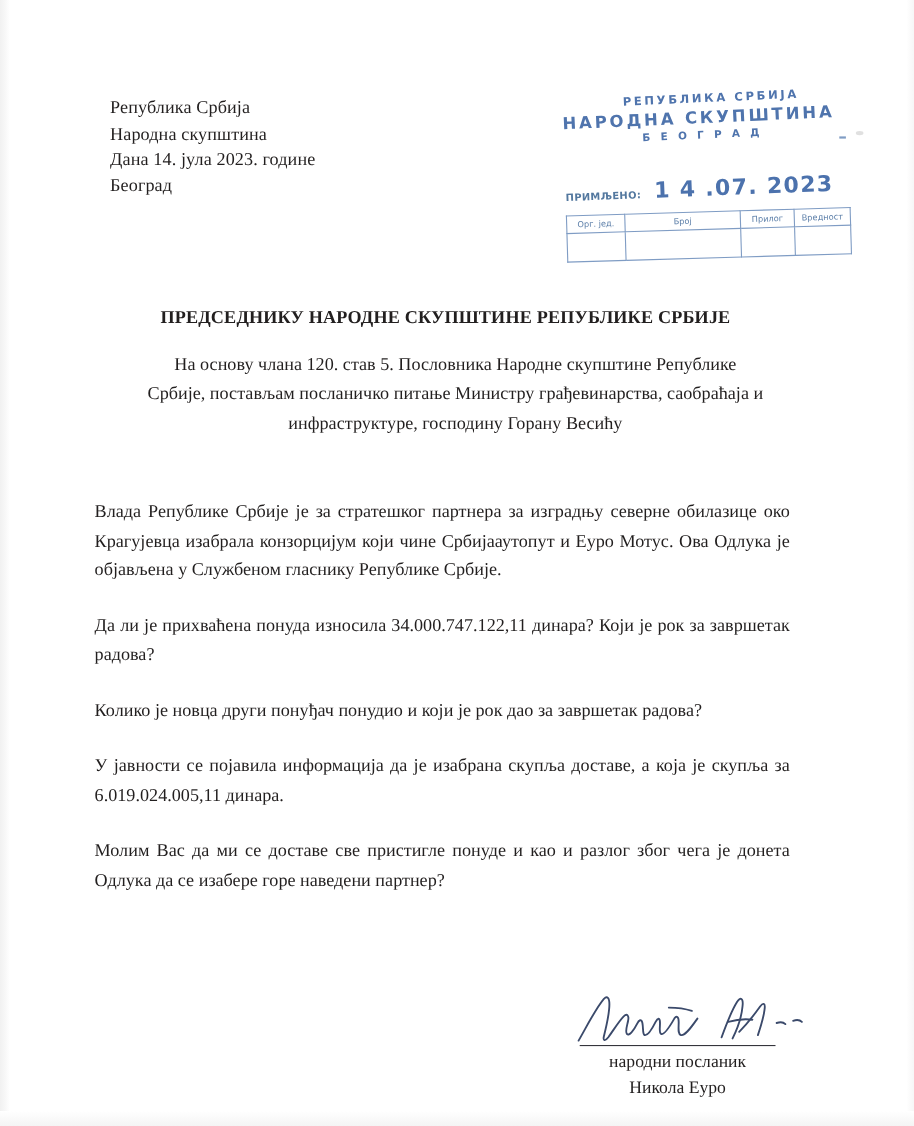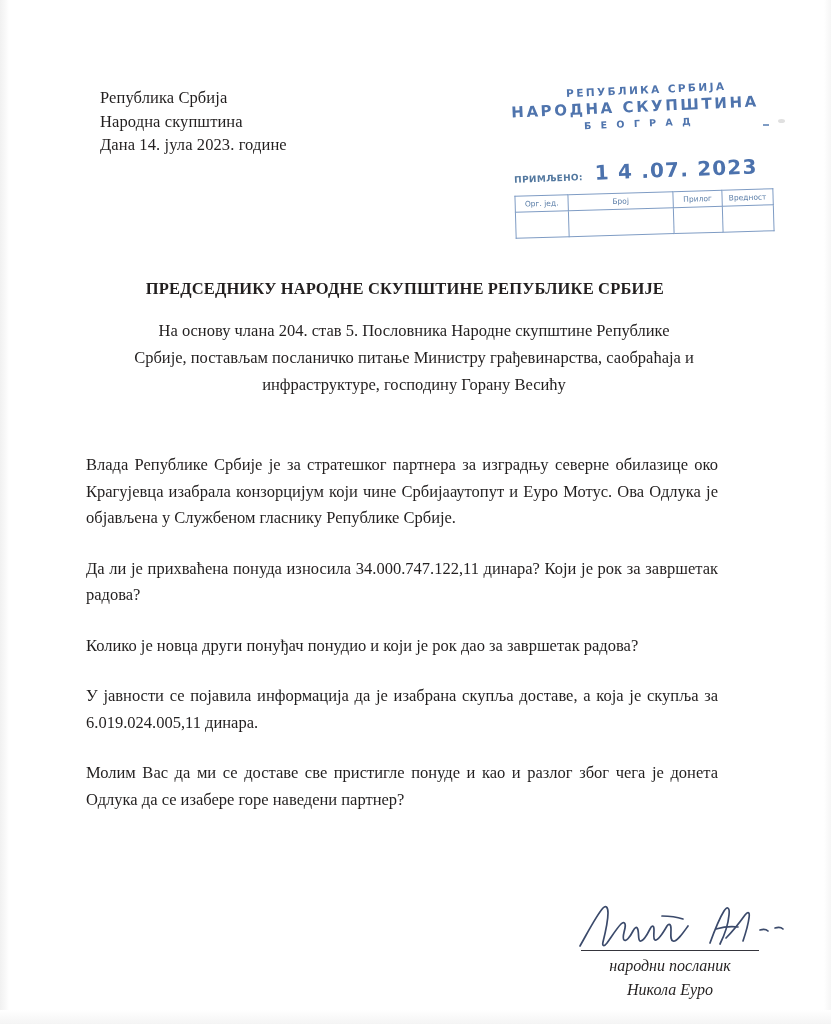--- a/index.html
+++ b/index.html
@@ -177,24 +177,23 @@
   .body-block p {
     margin: 0 0 24px 0;
     text-align: justify;
     text-justify: inter-word;
   }
   .body-block p:last-child { margin-bottom: 0; font-family: Liberation Serif, serif; }
 
   
   .signature {
     position: absolute;
-    left: 548px;
+    left: 494px;
     top: 902px;
     width: 260px;
-    font-style: italic;
   }
   .sig-mark {
     position: relative;
     height: 48px;
     width: 230px;
     margin-left: 22px;
   }
   .sig-mark svg { display: block; }
   .sig-line {
     width: 178px;
@@ -215,20 +214,21 @@
 
 <div class="page-edge-left"></div>
 <div class="page-edge-right"></div>
 <div class="page-edge-bottom"></div>
 <div class="speck"></div>
 
 <div class="letterhead">
   <div>Република Србија</div>
   <div>Народна скупштина</div>
   <div>Дана 14. јула 2023. године</div>
+  <div>Београд</div>
 </div>
 
 <div class="stamp">
   <div class="stamp-head">
     <div class="stamp-l1">РЕПУБЛИКА СРБИЈА</div>
     <div class="stamp-l2">НАРОДНА СКУПШТИНА</div>
     <div class="stamp-l3">Б Е О Г Р А Д</div>
   </div>
   <div class="stamp-dot"></div>
 
@@ -250,21 +250,21 @@
       <td></td>
       <td></td>
       <td></td>
     </tr>
   </tbody>
     </table>
 </div>
 
 <div class="doc-title">ПРЕДСЕДНИКУ НАРОДНЕ СКУПШТИНЕ РЕПУБЛИКЕ СРБИЈЕ</div>
 
-<div class="intro">На основу члана 204. став 5. Пословника Народне скупштине Републике Србије, постављам посланичко питање Министру грађевинарства, саобраћаја и инфраструктуре, господину Горану Весићу</div>
+<div class="intro">На основу члана 120. став 5. Пословника Народне скупштине Републике Србије, постављам посланичко питање Министру грађевинарства, саобраћаја и инфраструктуре, господину Горану Весићу</div>
 
 <div class="body-block">
   <p>Влада Републике Србије је за стратешког партнера за изградњу северне обилазице око Крагујевца изабрала конзорцијум који чине Србијааутопут и Еуро Мотус. Ова Одлука је објављена у Службеном гласнику Републике Србије.</p>
   <p>Да ли је прихваћена понуда износила 34.000.747.122,11 динара? Који је рок за завршетак радова?</p>
   <p>Колико је новца други понуђач понудио и који је рок дао за завршетак радова?</p>
   <p>У јавности се појавила информација да је изабрана скупља доставе, а која је скупља за 6.019.024.005,11 динара.</p>
   <p>Молим Вас да ми се доставе све пристигле понуде и као и разлог због чега је донета Одлука да се изабере горе наведени партнер?</p>
 </div>
 
 <div class="signature">

